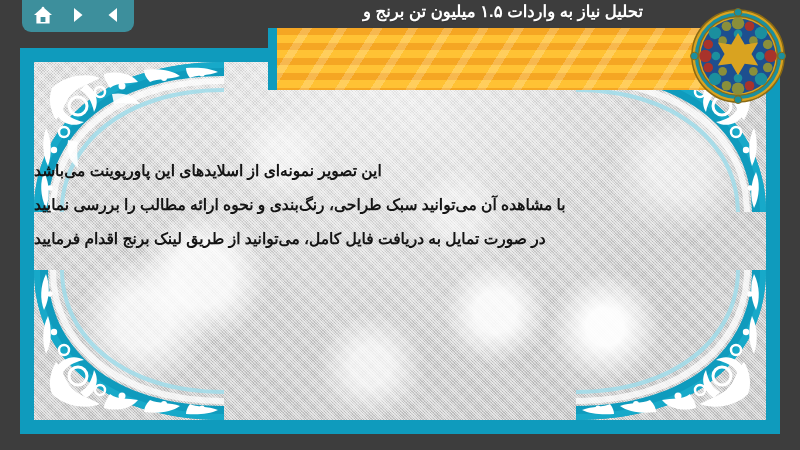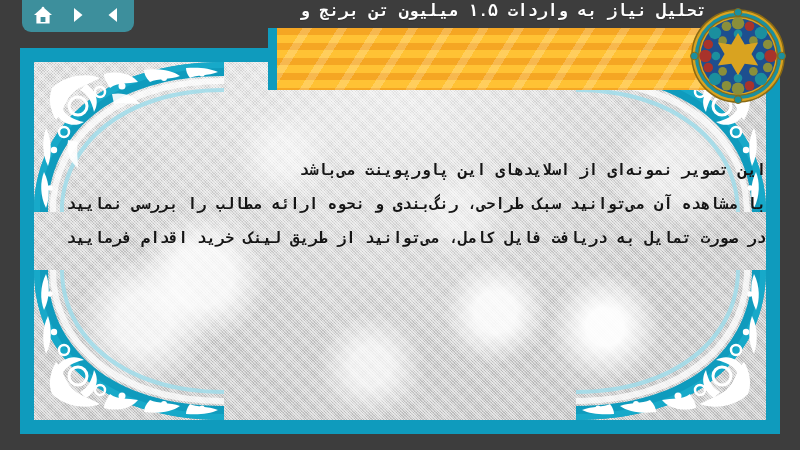--- a/index.html
+++ b/index.html
@@ -6,21 +6,21 @@
     margin: 0;
     padding: 0;
     background: #3d3d3d;
   }
   #stage {
     position: relative;
     width: 800px;
     height: 450px;
     overflow: hidden;
     background: #3d3d3d;
-    font-family: Liberation Mono, monospace;
+    font-family: Liberation Sans, sans-serif;
   }
 
   
   #navbar {
     position: absolute;
     left: 22px;
     top: -14px;
     width: 112px;
     height: 46px;
     background: #3d8f9c;
@@ -151,21 +151,21 @@
   .c-tr { right: 0; top: 0; transform: scaleX(-1); }
   .c-bl { left: 0; bottom: 0; transform: scaleY(-1); }
   .c-br { right: 0; bottom: 0; transform: scale(-1,-1); }
 
   
   #body-text {
     position: absolute;
     left: 0;
     right: 0;
     top: 92px;
-    text-align: right;
+    text-align: left;
     color: #141414;
     font-size: 15.5px;
     line-height: 34px;
     font-weight: 700;
     z-index: 15;
   }
   #body-text .bline { display: block; white-space: nowrap; }
 </style>
 </head>
 <body>
@@ -356,19 +356,19 @@
             <circle cx="168" cy="12" r="2.6"></circle>
             <circle cx="20" cy="88" r="3.2"></circle>
             <circle cx="16" cy="126" r="2.8"></circle>
           </g>
         </svg>
       </div>
 
       <div id="body-text">
         <span class="bline">این تصویر نمونه‌ای از اسلایدهای این پاورپوینت می‌باشد</span>
         <span class="bline">با مشاهده آن می‌توانید سبک طراحی، رنگ‌بندی و نحوه ارائه مطالب را بررسی نمایید</span>
-        <span class="bline">در صورت تمایل به دریافت فایل کامل، می‌توانید از طریق لینک خرید اقدام فرمایید</span>
+        <span class="bline">در صورت تمایل به دریافت فایل کامل، می‌توانید از طریق لینک برنج اقدام فرمایید</span>
       </div>
 
     </div>
   </div>
 
 </div>
 
 </body></html>

